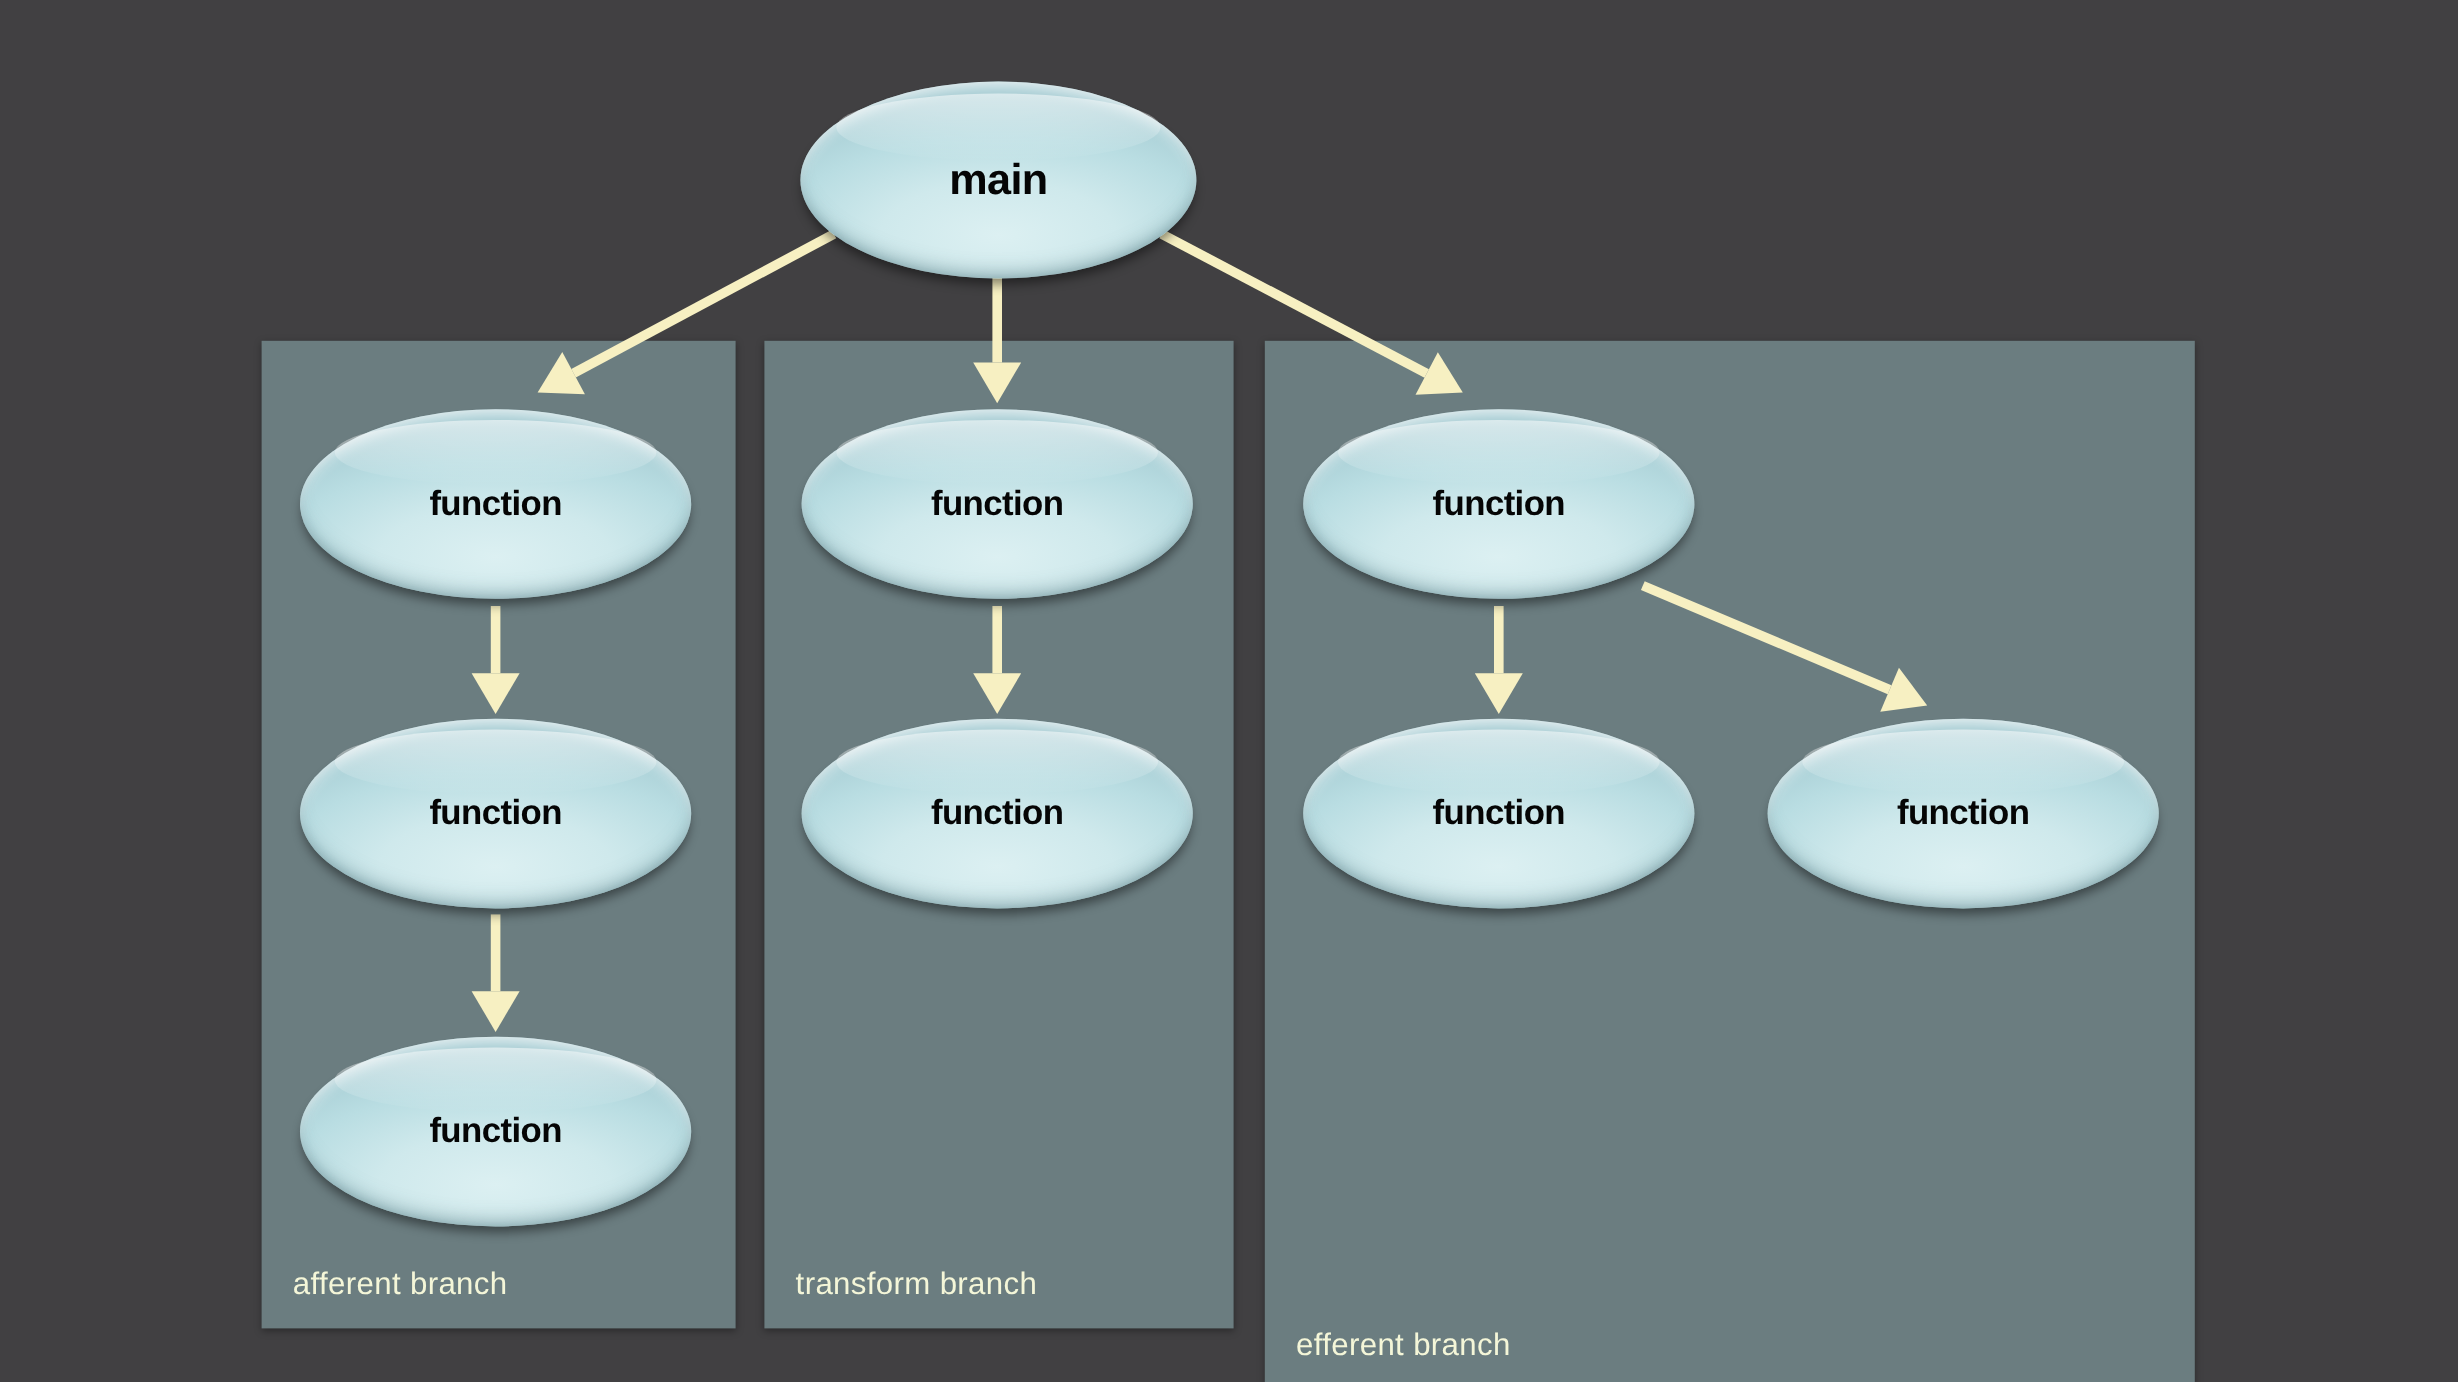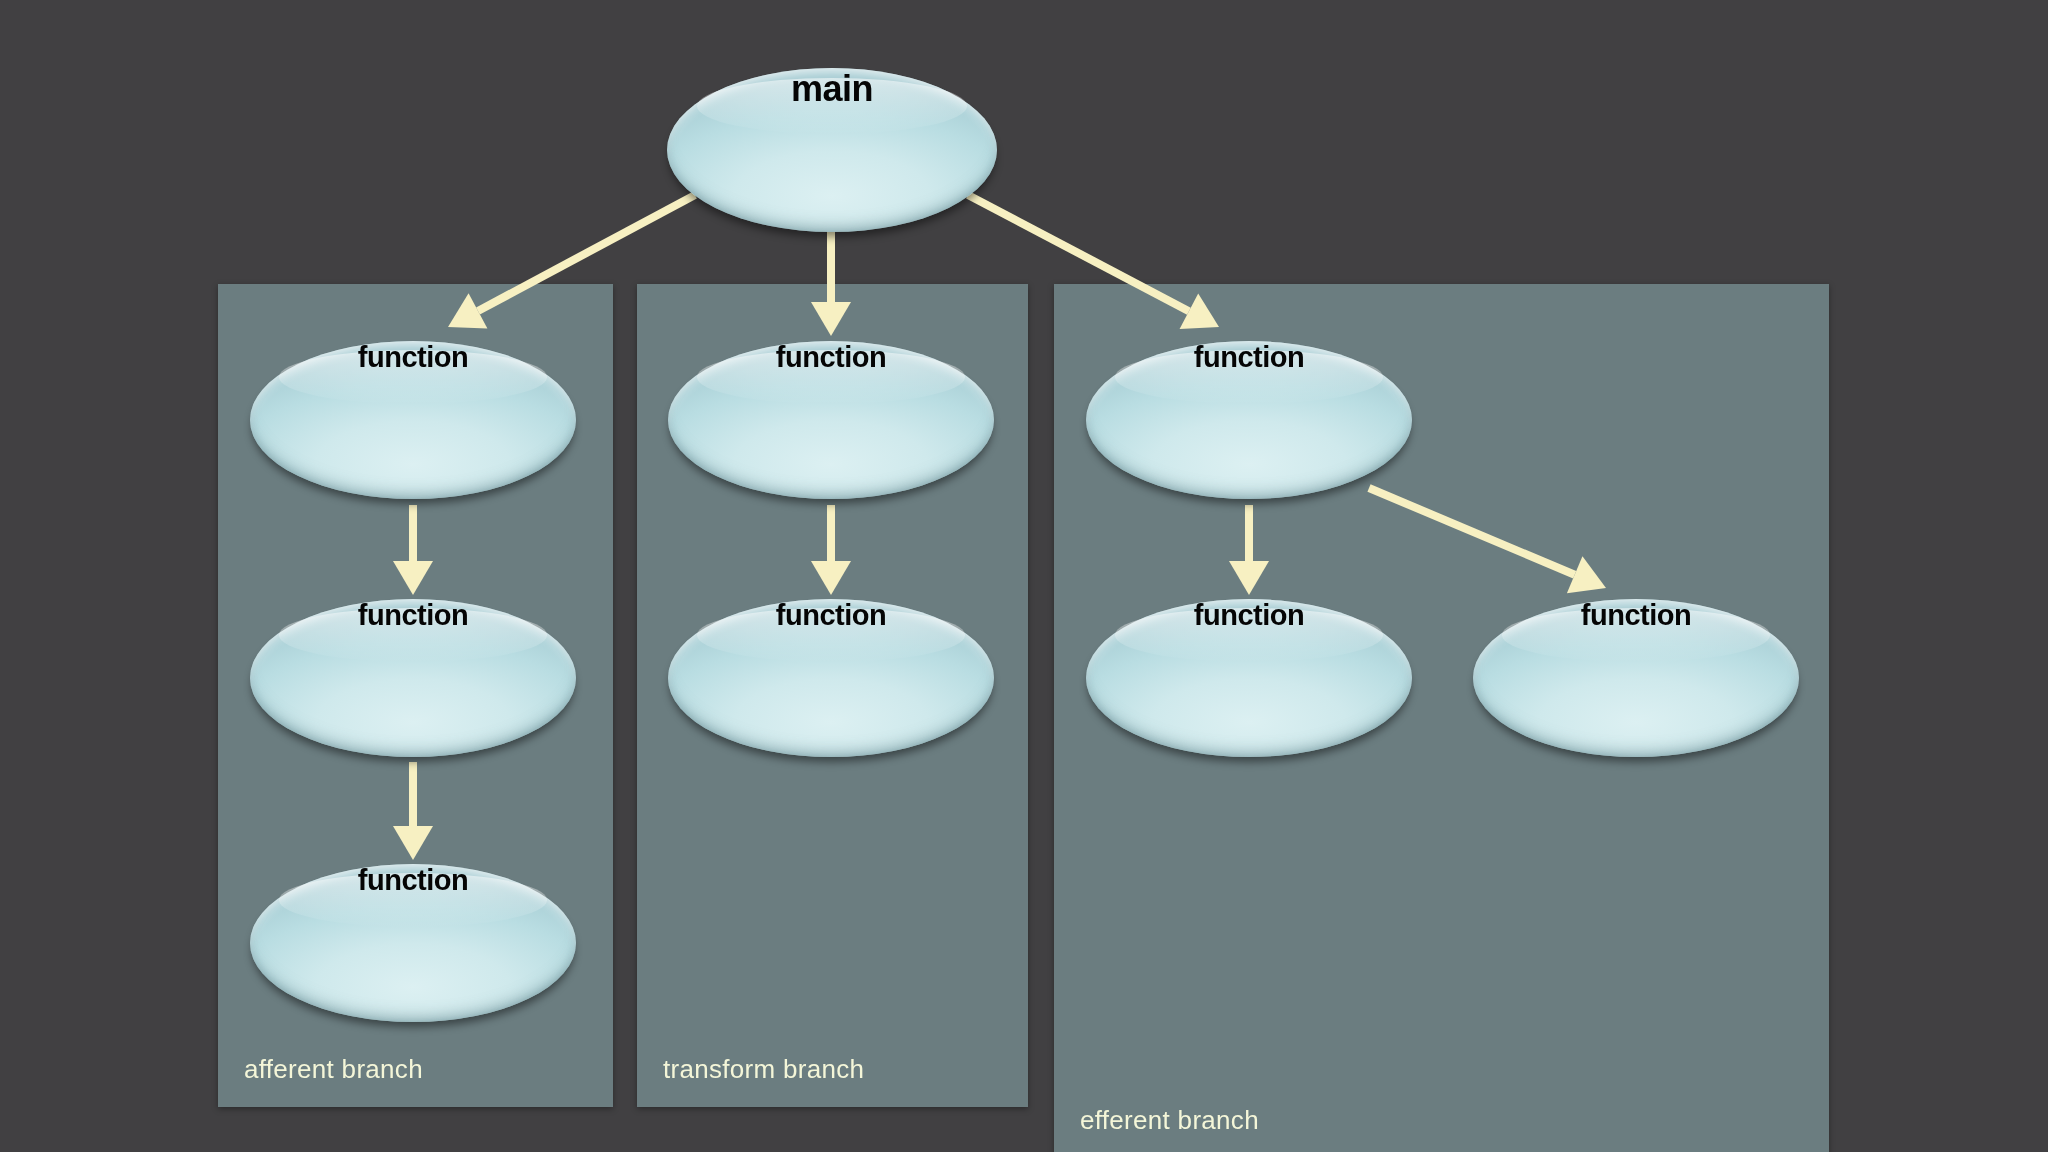--- a/index.html
+++ b/index.html
@@ -34,20 +34,21 @@
     color: #f4f6d8;
     font-size: 26px;
     font-family: "Liberation Sans", sans-serif;
     font-weight: 400;
     letter-spacing: 0.3px;
     white-space: nowrap;
   }
   .node {
     position: absolute;
     display: flex;
+    align-items: center;
     justify-content: center;
     border-radius: 50%;
     background:
       radial-gradient(ellipse 78% 72% at 50% 78%, #dcf0f2 0%, #cfe9ec 38%, #b9dde2 70%, #a6ccd3 100%);
     box-shadow:
       0 7px 9px -2px rgba(0,0,0,0.45),
       inset 0 7px 12px -5px rgba(255,255,255,0.95),
       inset 0 -10px 16px -8px rgba(60,100,110,0.55),
       inset 4px 0 10px -7px rgba(60,100,110,0.4),
       inset -4px 0 10px -7px rgba(60,100,110,0.4);

